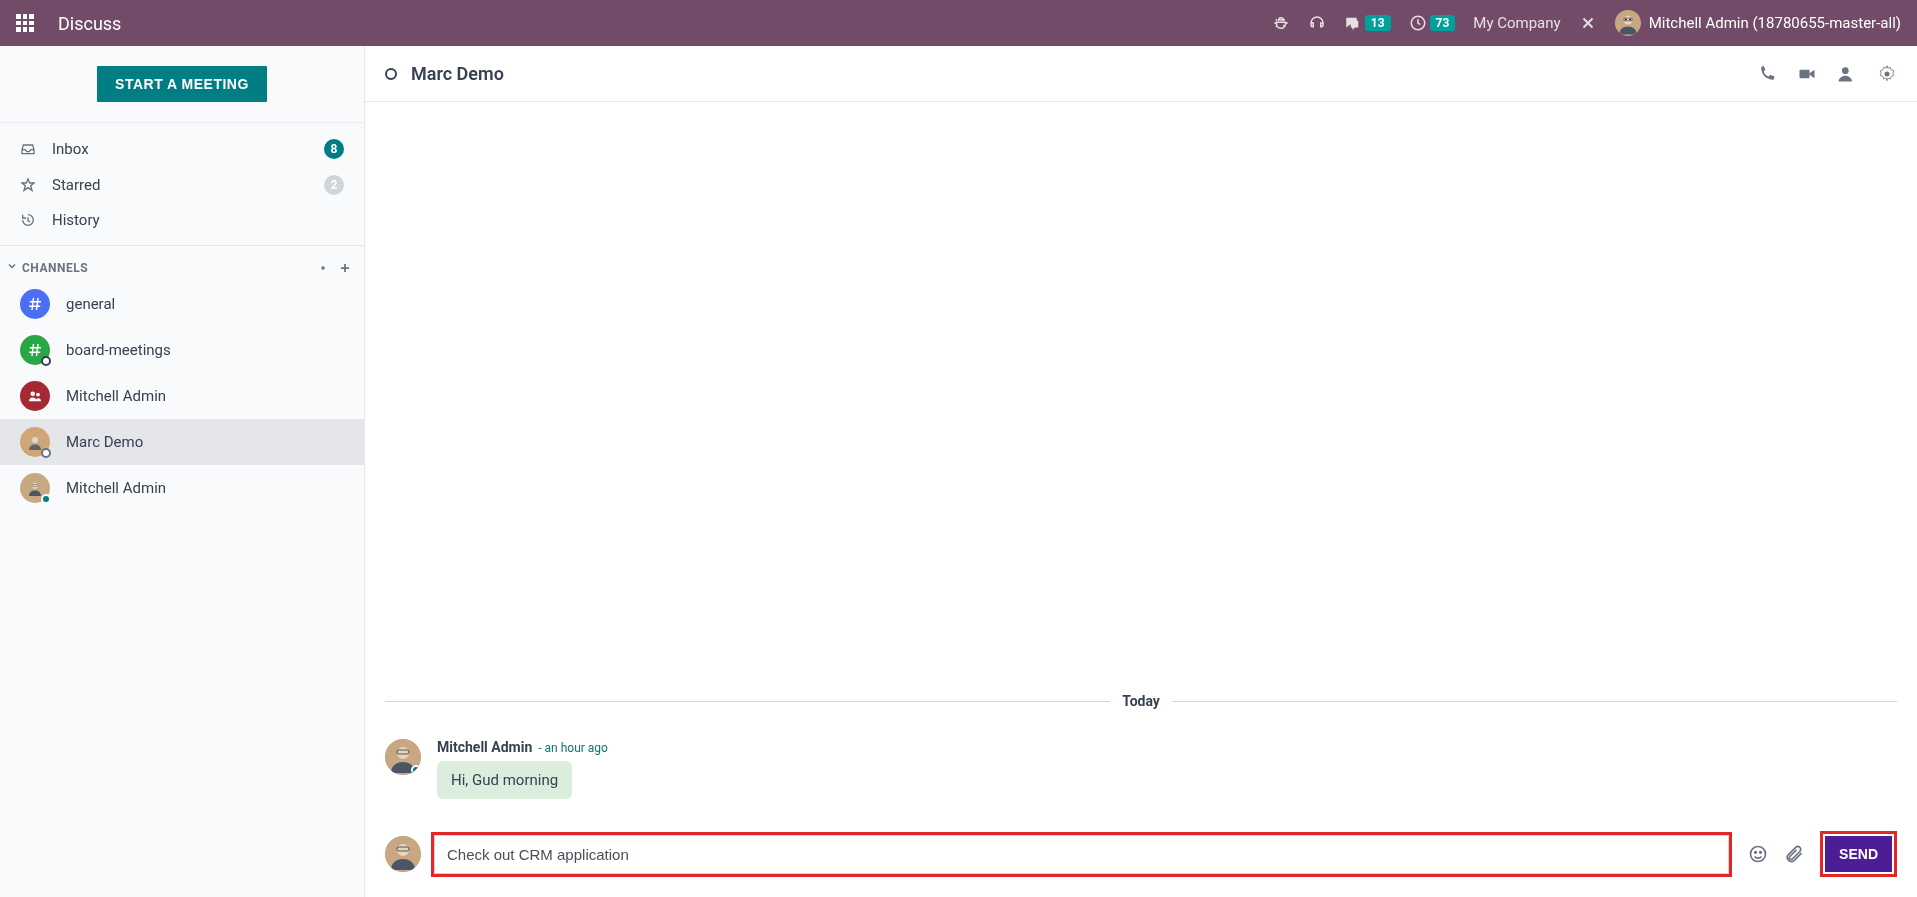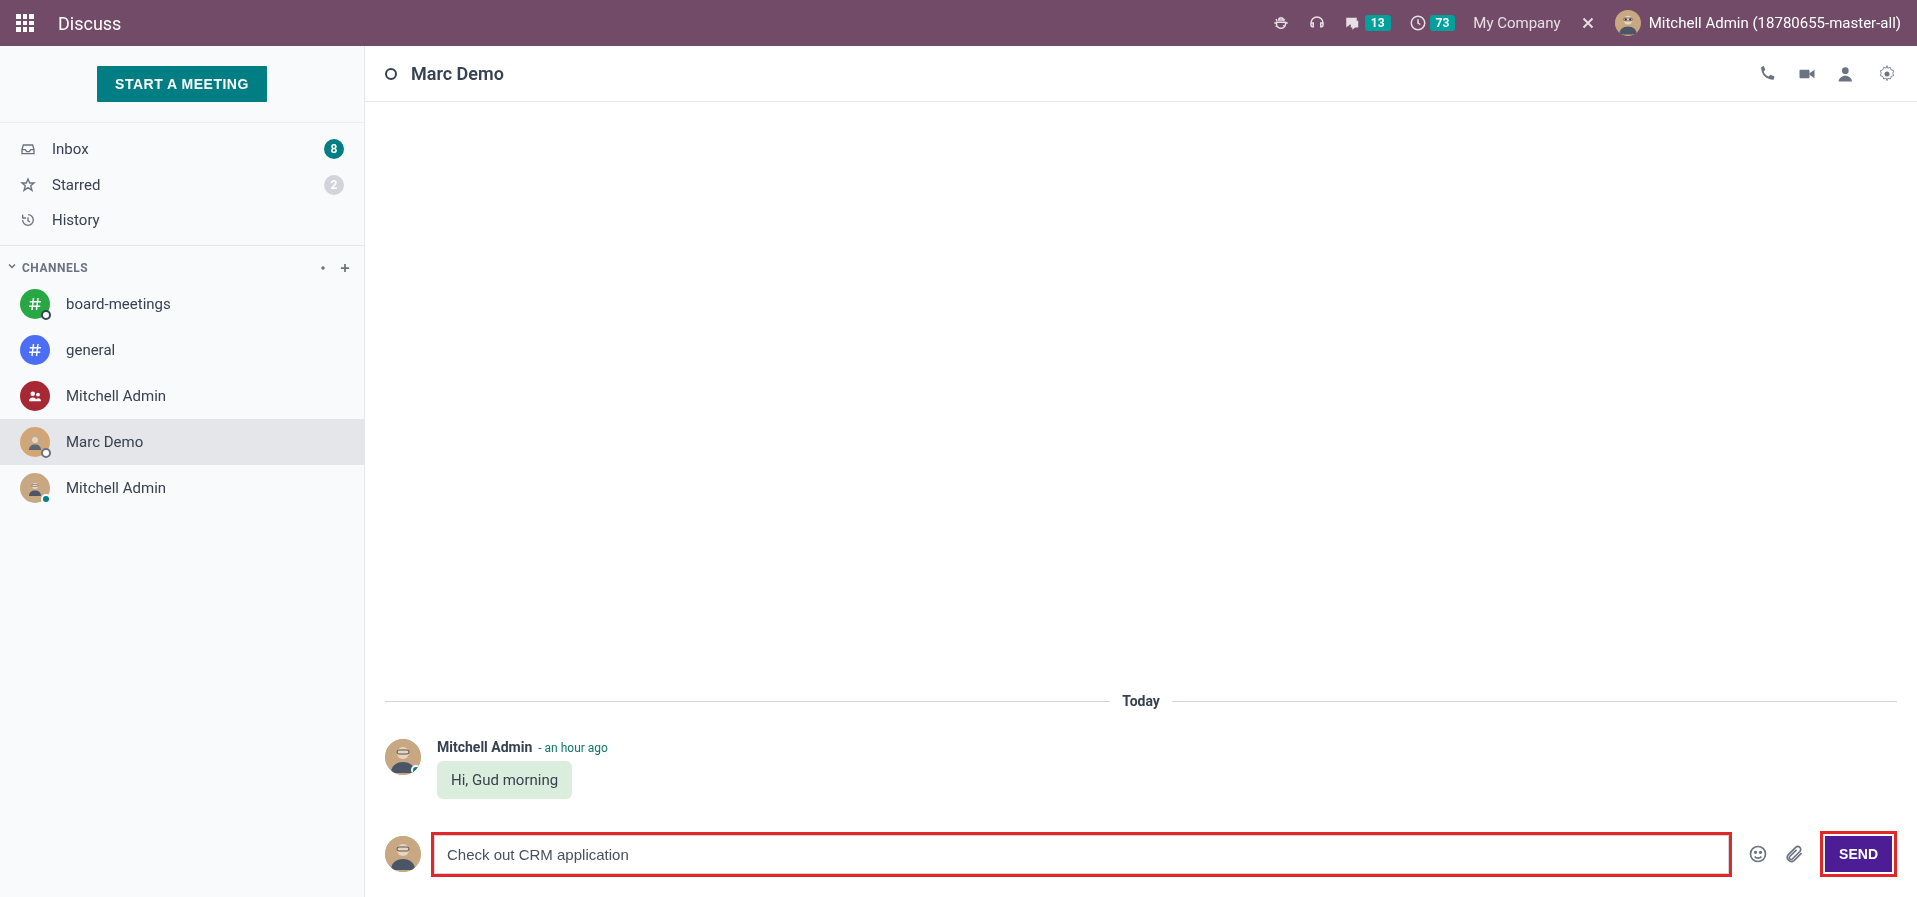--- a/index.html
+++ b/index.html
@@ -183,35 +183,35 @@
             <circle cx="12" cy="12" r="3"></circle>
             <path d="M12 2v3m0 14v3M4.2 4.2l2.1 2.1m11.4 11.4l2.1 2.1M2 12h3m14 0h3M4.2 19.8l2.1-2.1m11.4-11.4l2.1-2.1"></path>
           </svg>
         <svg viewBox="0 0 24 24">
             <path d="M12 5v14M5 12h14" stroke="currentColor" stroke-width="3"></path>
           </svg>
       </span>
     </div>
 
     <div class="channel-item">
+      <div class="channel-avatar ch-blue">
+        <svg viewBox="0 0 24 24">
+            <path d="M10 4L8 20M16 4l-2 16M5 9h15M4 15h15" stroke="#fff" stroke-width="2" fill="none"></path>
+          </svg>
+      </div>
+      <span>general</span>
+    </div>
+    <div class="channel-item">
       <div class="channel-avatar ch-green">
         <svg viewBox="0 0 24 24">
             <path d="M10 4L8 20M16 4l-2 16M5 9h15M4 15h15" stroke="#fff" stroke-width="2" fill="none"></path>
           </svg>
         <span class="status-dot" style="background:#fff;border:2px solid #374151;"></span>
       </div>
       <span>board-meetings</span>
-    </div>
-    <div class="channel-item">
-      <div class="channel-avatar ch-blue">
-        <svg viewBox="0 0 24 24">
-            <path d="M10 4L8 20M16 4l-2 16M5 9h15M4 15h15" stroke="#fff" stroke-width="2" fill="none"></path>
-          </svg>
-      </div>
-      <span>general</span>
     </div>
 
 
     <div class="channel-item">
       <div class="channel-avatar ch-red">
         <svg viewBox="0 0 24 24">
             <circle cx="9" cy="9" r="3" fill="#fff"></circle>
             <circle cx="16" cy="10" r="2.5" fill="#fff"></circle>
             <path d="M4 19c0-3 2-5 5-5s5 2 5 5M13 19c0-2.5 1.5-4 3.5-4s3.5 1.5 3.5 4" fill="#fff"></path>
           </svg>

